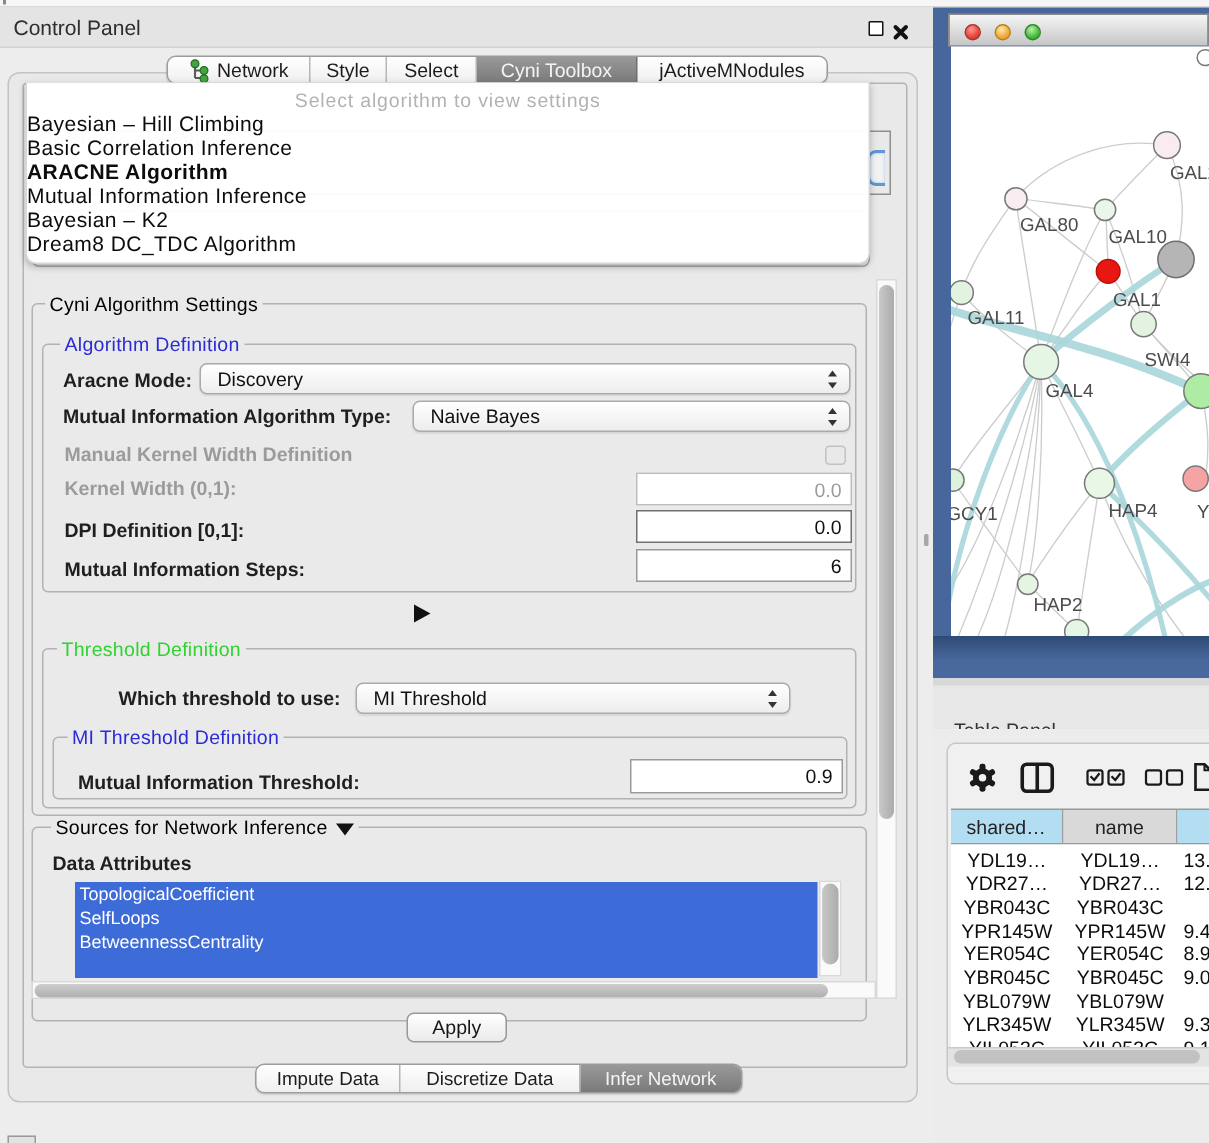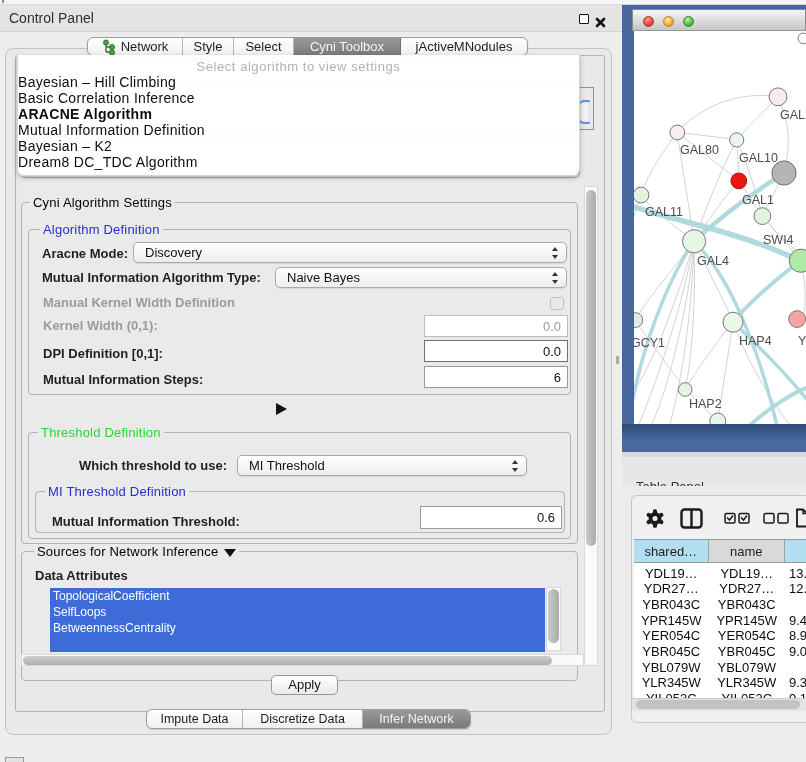--- a/index.html
+++ b/index.html
@@ -11,21 +11,21 @@
 #topstrip { left:0; top:0; width:806px; height:5px; background:#f6f6f6; border-bottom:1px solid #d8d8d8; }
 #titlebar { left:0; top:5px; width:622px; height:27px; background:#e4e4e4; border-bottom:1px solid #d2d2d2; }
 #titlebar .t { position:absolute; left:9px; top:5px; font-size:14px; color:#2e2e2e; }
 #cp-float { left:579px; top:14px; width:10px; height:10px; border:1.6px solid #111; background:#fff; border-radius:1px; }
 
 
 #cp-outer { left:5px; top:48px; width:607px; height:687px; background:#e9e9e9; border:1px solid #c3c3c3; border-radius:8px; }
 #cp-inner { left:15px; top:55px; width:590px; height:657px; background:#e9e9e9; border:1px solid #b4b4b4; border-radius:3px; }
 
 
-.seg { display:flex; border:1px solid #9c9c9c; border-radius:6px; overflow:hidden; background:linear-gradient(#ffffff,#efefef); box-shadow:0 1px 1px rgba(0,0,0,0.12); }
+.seg { display:flex; border:1px solid #9c9c9c; border-radius:6px; overflow:hidden; background:linear-gradient(#ffffff,#efefef); box-shadow:0 1px 1px rgba(0,0,0,0.12);margin-left:24px; }
 .seg .s { display:flex; align-items:center; justify-content:center; border-right:1px solid #b5b5b5; color:#1c1c1c; white-space:nowrap; }
 .seg .s:last-child { border-right:none; }
 .seg .on { background:linear-gradient(#999999,#7a7a7a); color:#f4f4f4; border-right-color:#6f6f6f; }
 #toptabs { left:87px; top:37px; height:19px; font-size:13px; }
 #toptabs .s { padding:0; }
 #bottabs { left:146px; top:709px; height:20px; font-size:12.5px; }
 
 
 #scrollarea { left:21px; top:186px; width:579px; height:481px; background:#eaeaea; }
 .grp { position:absolute; border:1px solid #b2b2b2; border-radius:4px; }
@@ -139,21 +139,21 @@
   <div class="lbl" style="left:58px; top:272px;">Which threshold to use:</div>
   <div class="combo" style="left:216px; top:268.5px; width:290px;">MI Threshold<span class="arr"><svg width="8" height="16">
           <path d="M1 6 L4 2 L7 6 Z" fill="#333"></path>
           <path d="M1 10 L4 14 L7 10 Z" fill="#333"></path>
         </svg></span></div>
 
   <div class="grp" style="left:14px; top:305px; width:530px; height:42px;">
     <div class="gt" style="left:9px; color:#2b2bd6;">MI Threshold Definition</div>
   </div>
   <div class="lbl" style="left:31px; top:328px;">Mutual Information Threshold:</div>
-  <div class="fld" style="left:399px; top:319.5px; width:142px; height:23px; border-color:#9a9a9a;">0.6</div>
+  <div class="fld" style="left:399px; top:319.5px; width:142px; height:23px; border-color:#9a9a9a;">0.9</div>
 
   <div class="grp" style="left:0px; top:365px; width:557px; height:130px;">
     <div class="gt" style="left:12px;">Sources for Network Inference <span style="display:inline-block; width:0; height:0; border-top:8px solid #111; border-left:6.5px solid transparent; border-right:6.5px solid transparent; vertical-align:-1px; margin-left:2px;"></span></div>
   </div>
     <div class="lbl" style="left:14px; top:382px;">Data Attributes</div>
 </div>
 <div id="datalist" class="abs">
   <div>TopologicalCoefficient</div>
   <div>SelfLoops</div>
   <div>BetweennessCentrality</div>
@@ -181,21 +181,21 @@
 
 <div class="abs" style="left:5px; top:757px; width:19px; height:10px; background:#e2e2e2; border:1.5px solid #9a9a9a;"></div>
 
 <div class="abs" style="left:32px; top:86px; font-size:13px; color:#9a9a9a;">Inference Algorithm</div>
 
 <div id="popup" class="abs">
   <div class="ph">Select algorithm to view settings</div>
   <div class="it" style="top:19px;">Bayesian – Hill Climbing</div>
   <div class="it" style="top:35px;">Basic Correlation Inference</div>
   <div class="it" style="top:51px; font-weight:bold;">ARACNE Algorithm</div>
-  <div class="it" style="top:67px;">Mutual Information Definition</div>
+  <div class="it" style="top:67px;">Mutual Information Inference</div>
   <div class="it" style="top:83px;">Bayesian – K2</div>
   <div class="it" style="top:99px;">Dream8 DC_TDC Algorithm</div>
 </div>
 
 <div id="rightzone" class="abs"></div>
 <div id="netwin-tb" class="abs"></div>
 <div class="light abs" style="left:643px; background:radial-gradient(circle at 40% 30%, #ff9890, #e6443a 60%, #c33128); border:0.5px solid #a8352c;"></div>
 <div class="light abs" style="left:663px; background:radial-gradient(circle at 40% 30%, #ffe9a8, #f2a93b 60%, #d9922d); border:0.5px solid #b5821f;"></div>
 <div class="light abs" style="left:683px; background:radial-gradient(circle at 40% 30%, #b7f3a8, #47bb3c 60%, #35962c); border:0.5px solid #2f8727;"></div>
 <div id="canvas" class="abs"><svg width="172" height="393" viewBox="0 0 172 393">

